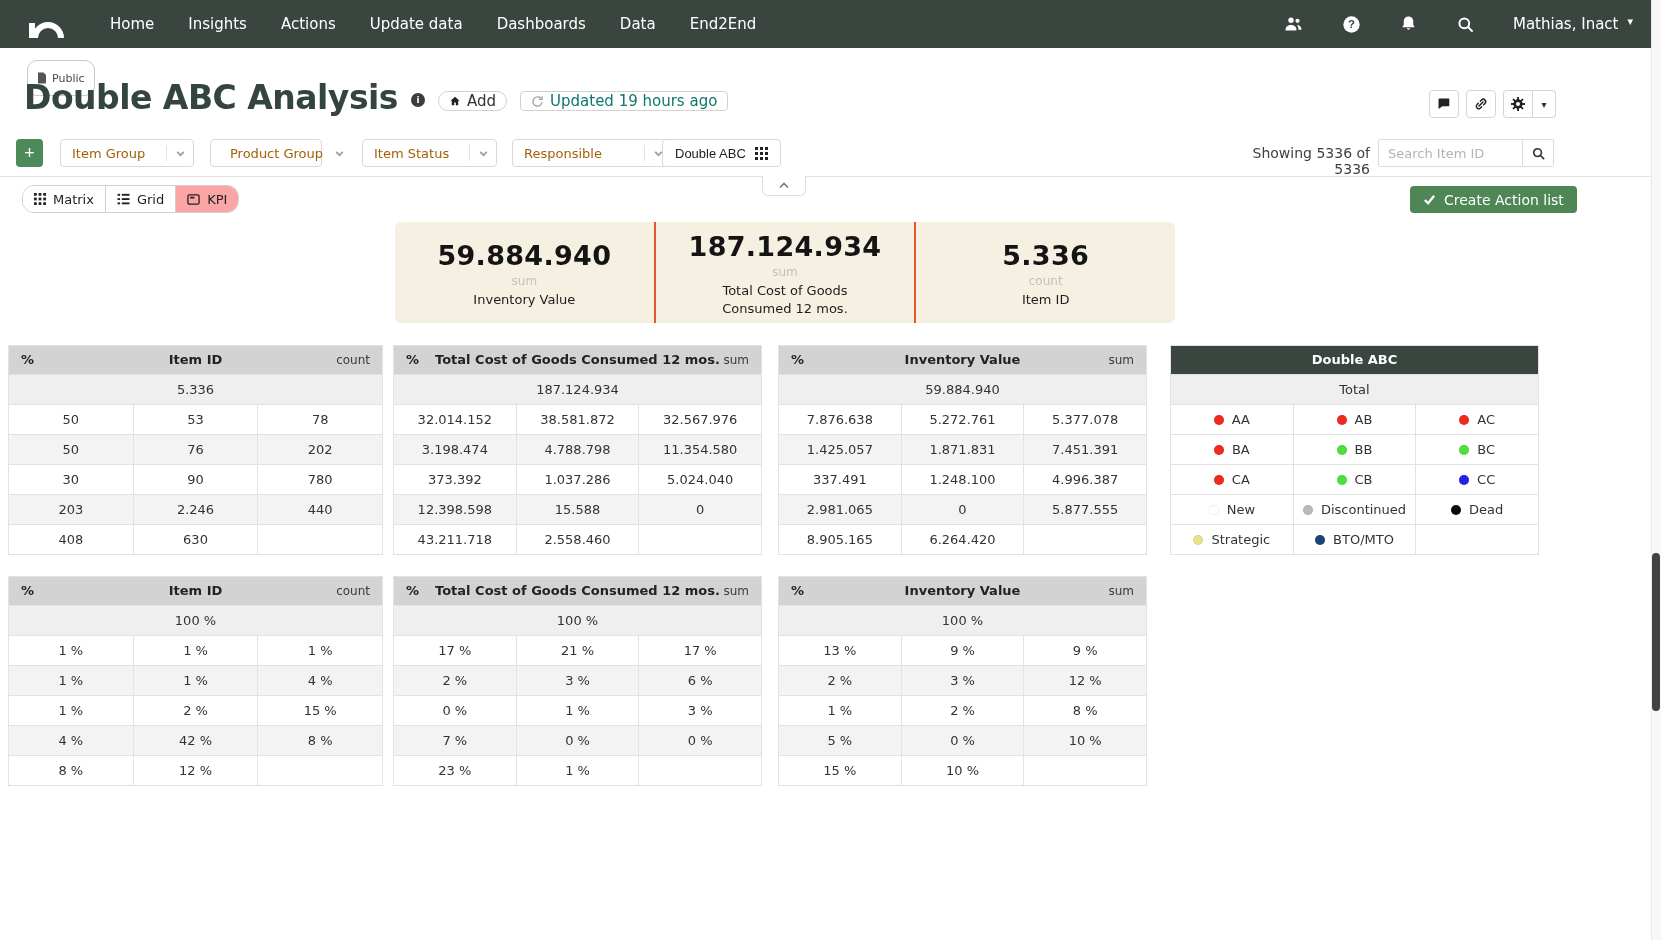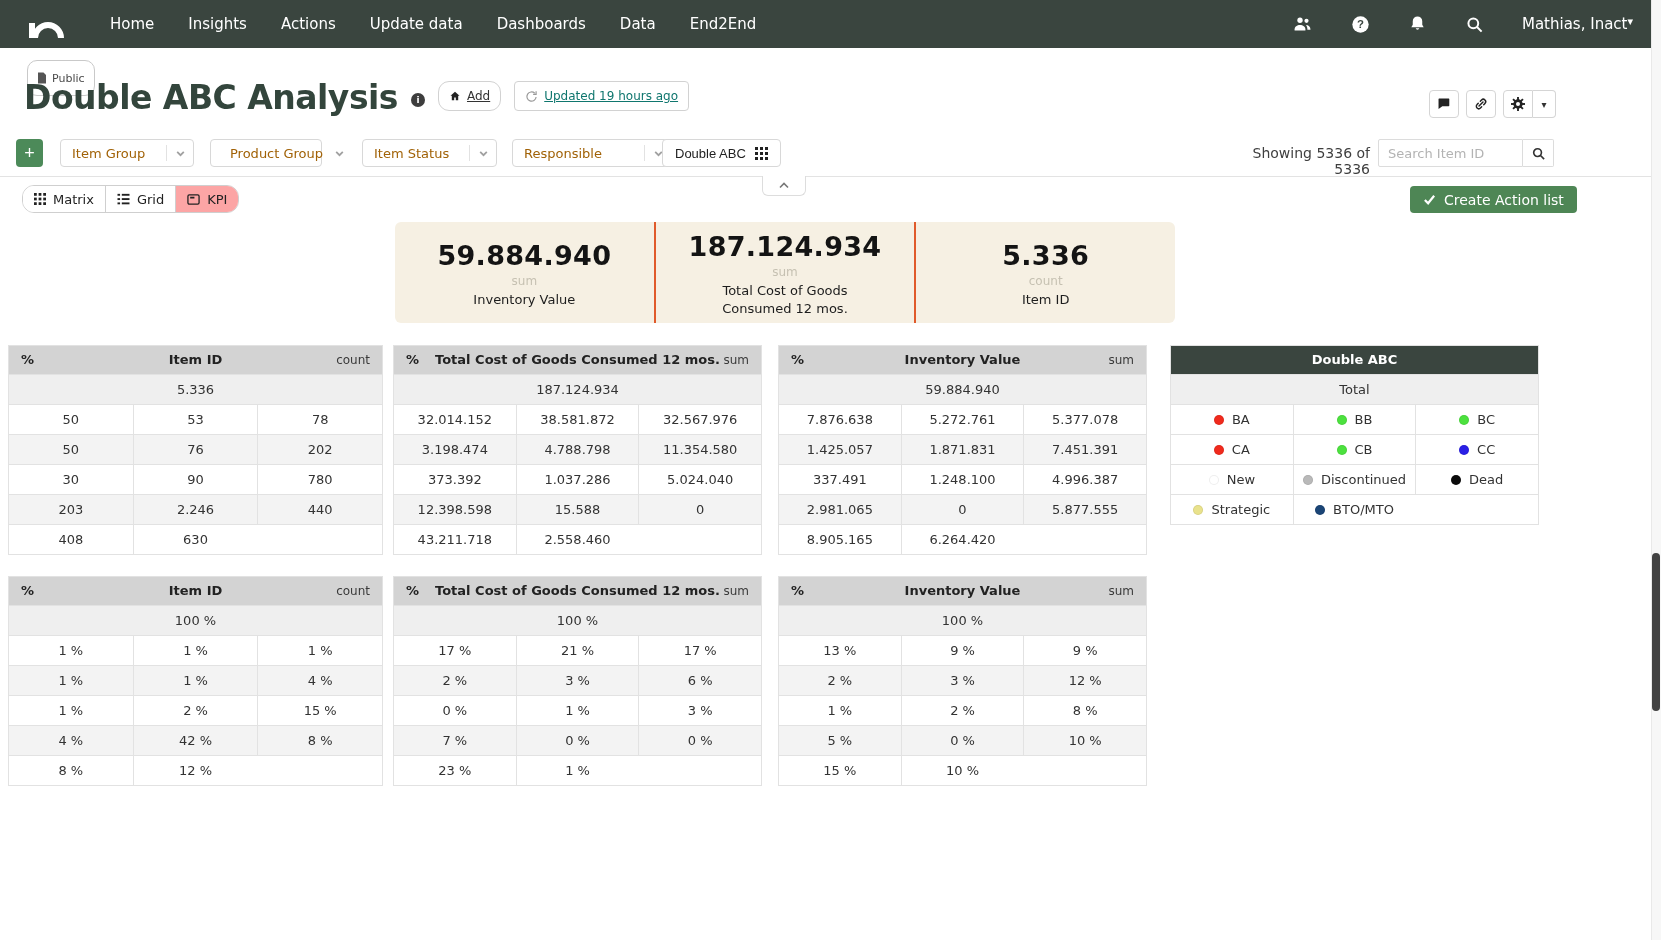--- a/index.html
+++ b/index.html
@@ -7,34 +7,34 @@
   .page { position:relative; width:1661px; height:940px; background:#fff; overflow:hidden; }
 
   
   .navbar { position:absolute; left:0; top:0; width:100%; height:48px; background:#3a453f;
             display:flex; align-items:center; padding:0 28px; }
   .logo { display:flex; align-items:center; margin-right:44px; cursor:pointer; }
   .nav-menu { display:flex; gap:34px; }
   .nav-item { color:#fff; font-size:15px; text-decoration:none; cursor:pointer; }
   .nav-right { margin-left:auto; display:flex; align-items:center; gap:38px; }
   .nav-icon-btn { background:none; border:none; cursor:pointer; display:flex; align-items:center; }
-  .nav-user { color:#fff; font-size:15px; display:flex; align-items:flex-start; cursor:pointer; }
+  .nav-user { color:#fff; font-size:15px; display:flex; align-items:flex-start; gap:9px; cursor:pointer; }
   .nav-user .caret { font-size:11px; color:#fff; }
 
   
   .vis-badge { position:absolute; left:27px; top:60px; height:36px; display:inline-flex; align-items:center;
                gap:5px; padding:0 9px; border:1px solid #c9c9c9; border-radius:10px; font-size:11px;
                color:#4a4a4a; background:#fff; }
   .title-row { position:absolute; left:24px; top:80px; display:flex; align-items:flex-end; gap:13px; }
   .page-title { font-size:33px; font-weight:800; color:#33453c; letter-spacing:-0.5px; line-height:1.1; }
   .info-dot { width:14px; height:14px; border-radius:50%; background:#3d3d3d; color:#fff; font-size:9px;
               font-weight:bold; display:flex; align-items:center; justify-content:center; margin-bottom:9px; cursor:pointer; }
-  .hdr-chip { height:30px; display:inline-flex; align-items:center; gap:6px; padding:0 10px;
-              border:1px solid #d2d2d2; border-radius:11px; background:#fff; font-size:12px; color:#333;
-              margin-bottom:5px; cursor:pointer;text-decoration:underline; }
+  .hdr-chip { height:20px; display:inline-flex; align-items:center; gap:6px; padding:0 10px;
+              border:1px solid #d2d2d2; border-radius:11px; background:#fff; font-size:15px; color:#333;
+              margin-bottom:5px; cursor:pointer; }
   .hdr-chip.updated { border-radius:4px; color:#0f766e; cursor:default; }
   .hdr-actions { position:absolute; top:90px; left:1429px; display:flex; gap:7px; }
   .sq-btn { height:28px; min-width:30px; border:1px solid #d5d5d5; border-radius:4px; background:#fff;
             display:flex; align-items:center; justify-content:center; cursor:pointer; }
   .split { display:flex; }
   .split .seg { height:28px; border:1px solid #d5d5d5; background:#fff; display:flex; align-items:center;
                 justify-content:center; cursor:pointer; }
   .split .seg:first-child { width:30px; border-radius:4px 0 0 4px; }
   .split .seg:last-child { width:23px; border-left:none; border-radius:0 4px 4px 0; font-size:10px; color:#333; }
 
@@ -84,21 +84,21 @@
   .kpi-agg { font-size:12px; color:#c6c1b2; margin-top:3px; }
   .kpi-label { font-size:13px; color:#1d1d1d; margin-top:3px; text-align:center; line-height:1.35; padding:0 36px; }
 
   
   .dtable { position:absolute; font-size:13px; color:#333; background:#fff; border:1px solid #e2e2e2; }
   .thead { position:relative; height:28px; background:#d3d3d3; text-align:center; line-height:28px; }
   .th-title { font-weight:700; color:#222; }
   .th-pct { position:absolute; left:12px; font-weight:700; color:#222; cursor:pointer; }
   .th-agg { position:absolute; right:12px; font-weight:400; font-size:12px; color:#3a3a3a; }
   .ttotal { height:30px; background:#efefef; text-align:center; line-height:29px; border-top:1px solid #e2e2e2; }
-  .trow { display:flex; height:30px; border-top:1px solid #e2e2e2; background:#fff;align-items:center; }
+  .trow { display:flex; height:30px; border-top:1px solid #e2e2e2; background:#fff; }
   .tbody .trow:nth-child(even) { background:#f3f3f3; }
   .tcell { flex:1; text-align:center; line-height:29px; border-left:1px solid #e2e2e2; overflow:hidden; cursor:pointer; }
   .tcell:first-child { border-left:none; }
 
   
   .lhead { height:28px; background:#3a453f; color:#fff; font-weight:700; text-align:center; line-height:28px; }
   .lrow { background:#fff !important; }
   .lcell { display:flex; align-items:center; justify-content:center; gap:8px; }
   .dot { width:10px; height:10px; border-radius:50%; display:inline-block; flex:0 0 auto;
          box-shadow:inset 0 0 0 1px rgba(0,0,0,0.07); }
@@ -459,20 +459,34 @@
       </div>
   </section>
 
   <section class="dtable" style="left:1170px; top:345px; width:369px;">
     <div class="lhead">Double ABC</div>
     <div class="ttotal">Total</div>
     <div class="tbody">
         <div class="trow lrow">
           <div class="tcell lcell">
             <span class="dot" style="background: rgb(240, 42, 29);"></span>
+            <span>AA</span>
+          </div>
+          <div class="tcell lcell">
+            <span class="dot" style="background: rgb(240, 42, 29);"></span>
+            <span>AB</span>
+          </div>
+          <div class="tcell lcell">
+            <span class="dot" style="background: rgb(240, 42, 29);"></span>
+            <span>AC</span>
+          </div>
+        </div>
+        <div class="trow lrow">
+          <div class="tcell lcell">
+            <span class="dot" style="background: rgb(240, 42, 29);"></span>
             <span>BA</span>
           </div>
           <div class="tcell lcell">
             <span class="dot" style="background: rgb(76, 225, 62);"></span>
             <span>BB</span>
           </div>
           <div class="tcell lcell">
             <span class="dot" style="background: rgb(76, 225, 62);"></span>
             <span>BC</span>
           </div>

